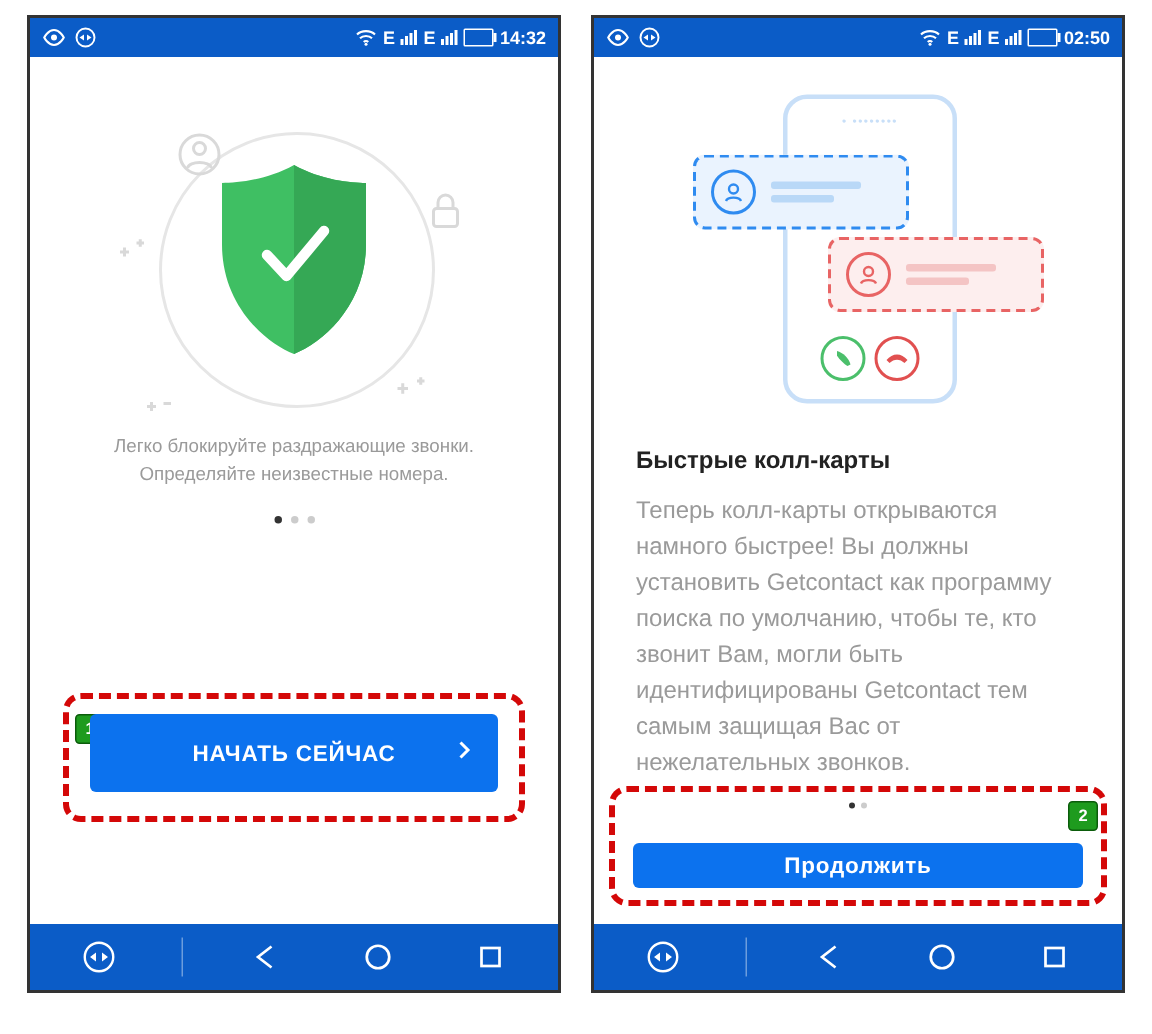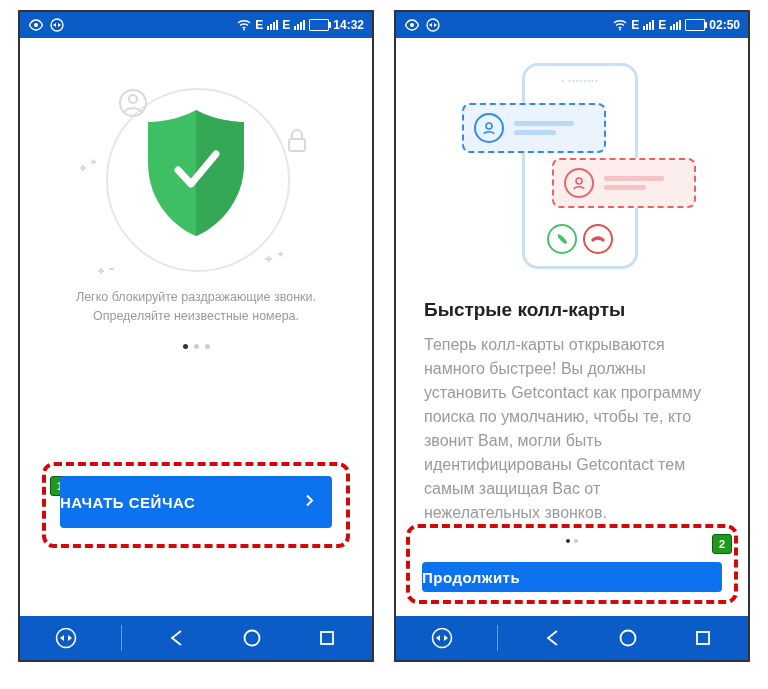--- a/index.html
+++ b/index.html
@@ -70,21 +70,21 @@
     margin-top:30px;
   }
   .title {
     font-size:18px;
     font-weight:800;
     color:#222;
     text-align:center;
     padding: 10px 28px 6px;
     line-height:1.3;
   }
-  .title.left { text-align:left; padding: 30px 28px 10px; font-size:19px; }
+  .title.left { text-align:left; padding: 30px 28px 10px; font-size:16px; }
   .subtitle {
     font-size:12.5px;
     color:#9a9a9a;
     text-align:center;
     padding:0 28px;
     line-height:1.5;
   }
   .subtitle.left { text-align:left; padding: 0 28px; font-size:16px; }
   .dots {
     margin-top:18px;
@@ -101,20 +101,21 @@
   .dots2 .dot{ width:4px;height:4px;border-radius:50%;background:#ccc;}
   .dots2 .dot.active{background:#333;}
   
   .btn-primary {
     background:#0c72ee;
     color:#fff;
     border-radius:4px;
     height:52px;
     display:flex;
     align-items:center;
+    justify-content:center;
     position:relative;
     font-weight:700;
     letter-spacing:0.5px;
     cursor:pointer;
   }
   .btn-primary .chev {
     position:absolute; right:18px; top:50%; transform:translateY(-50%);
   }
   
   .highlight {

